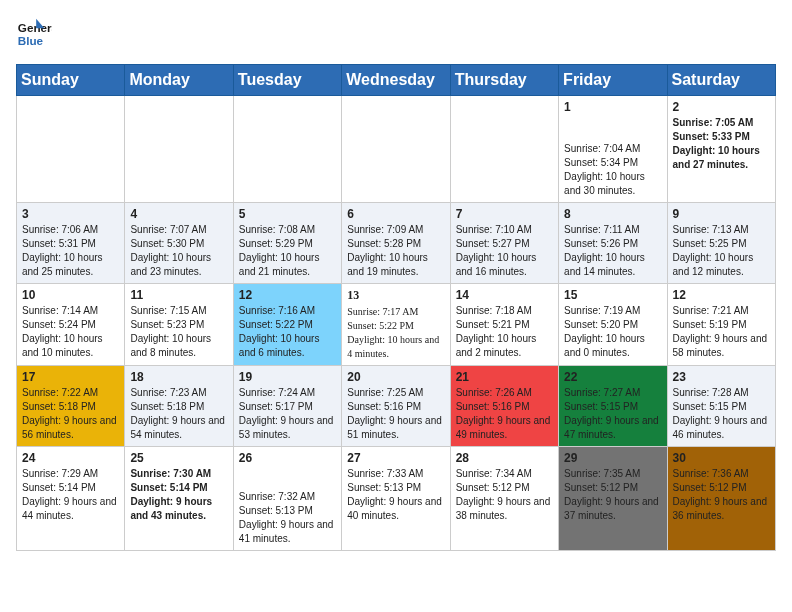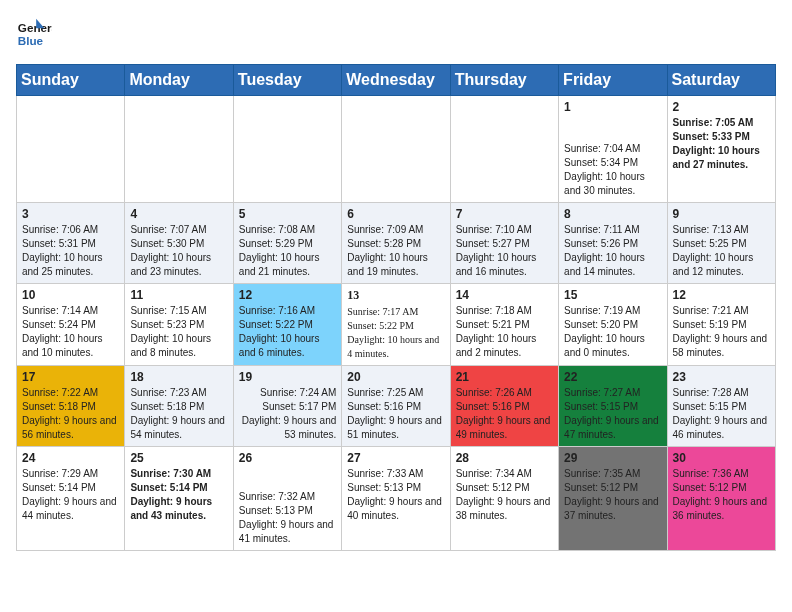--- a/index.html
+++ b/index.html
@@ -231,21 +231,21 @@
 Daylight: 9 hours and 56 minutes.</div>
         </td>
         <td style="background: rgb(238, 242, 248);">
           <span class="day-num">18</span>
           <div class="day-info" style="white-space: pre-line;">Sunrise: 7:23 AM
 Sunset: 5:18 PM
 Daylight: 9 hours and 54 minutes.</div>
         </td>
         <td style="background: rgb(238, 242, 248);">
           <span class="day-num">19</span>
-          <div class="day-info" style="white-space: pre-line; text-align: right;">Sunrise: 7:24 AM
+          <div class="day-info" style="white-space: pre-line;">Sunrise: 7:24 AM
 Sunset: 5:17 PM
 Daylight: 9 hours and 53 minutes.</div>
         </td>
         <td style="background: rgb(238, 242, 248);">
           <span class="day-num">20</span>
           <div class="day-info" style="white-space: pre-line;">Sunrise: 7:25 AM
 Sunset: 5:16 PM
 Daylight: 9 hours and 51 minutes.</div>
         </td>
         <td style="background: #ef4444;">
@@ -297,21 +297,21 @@
           <div class="day-info" style="white-space: pre-line;">Sunrise: 7:34 AM
 Sunset: 5:12 PM
 Daylight: 9 hours and 38 minutes.</div>
         </td>
         <td style="background: #737373;">
           <span class="day-num">29</span>
           <div class="day-info" style="white-space: pre-line;">Sunrise: 7:35 AM
 Sunset: 5:12 PM
 Daylight: 9 hours and 37 minutes.</div>
         </td>
-        <td style="background: #ec4899;">
+        <td style="background: #a16207;">
           <span class="day-num">30</span>
           <div class="day-info" style="white-space: pre-line;">Sunrise: 7:36 AM
 Sunset: 5:12 PM
 Daylight: 9 hours and 36 minutes.</div>
         </td>
       </tr>
     </tbody>
 </table>
 
 </body></html>

